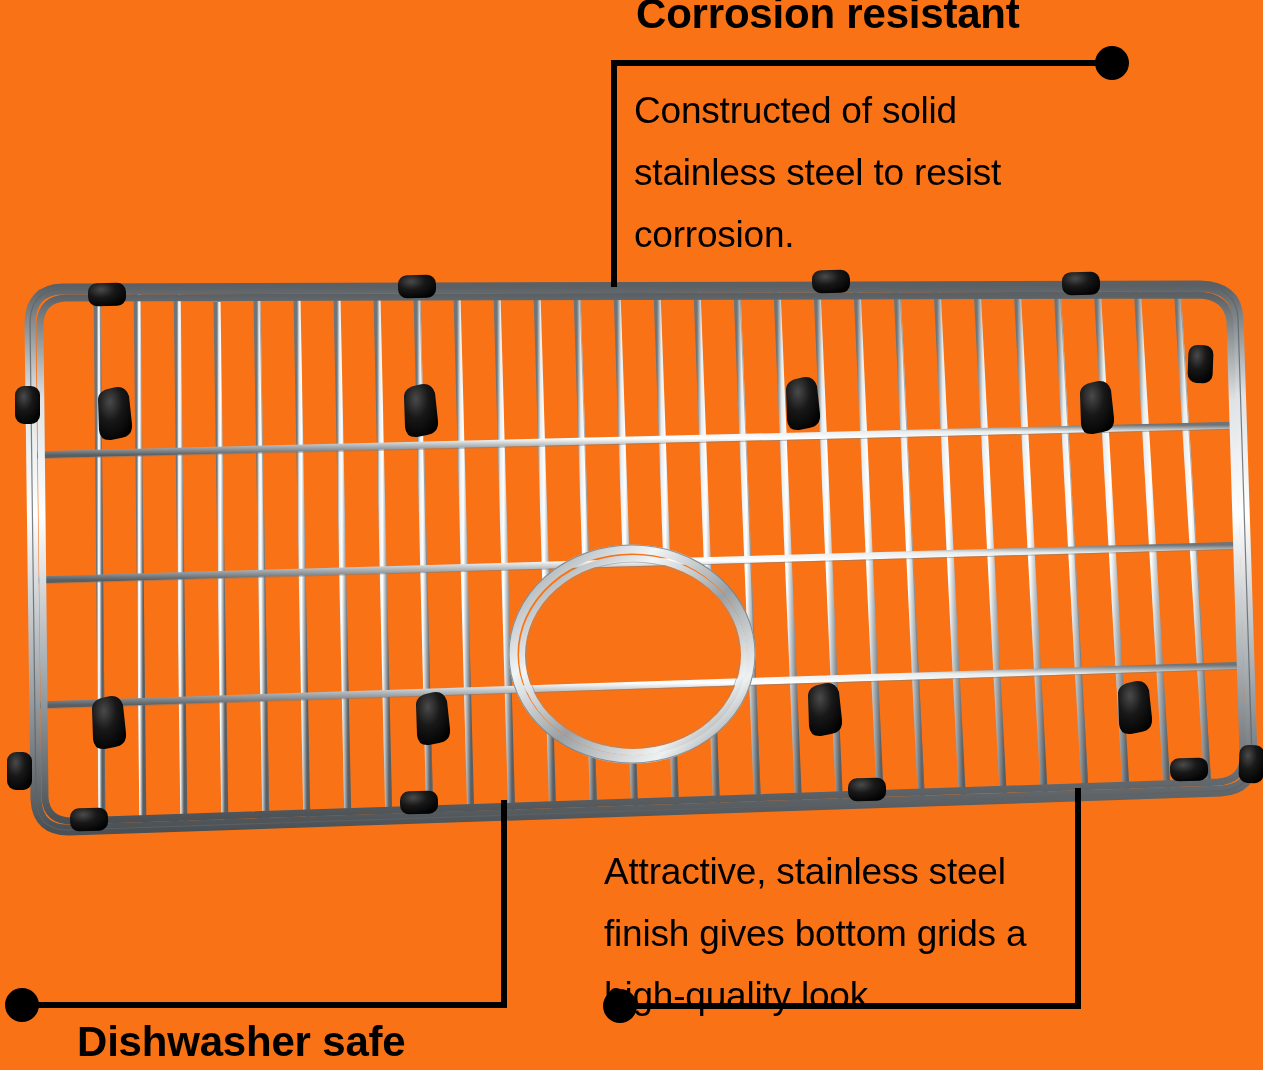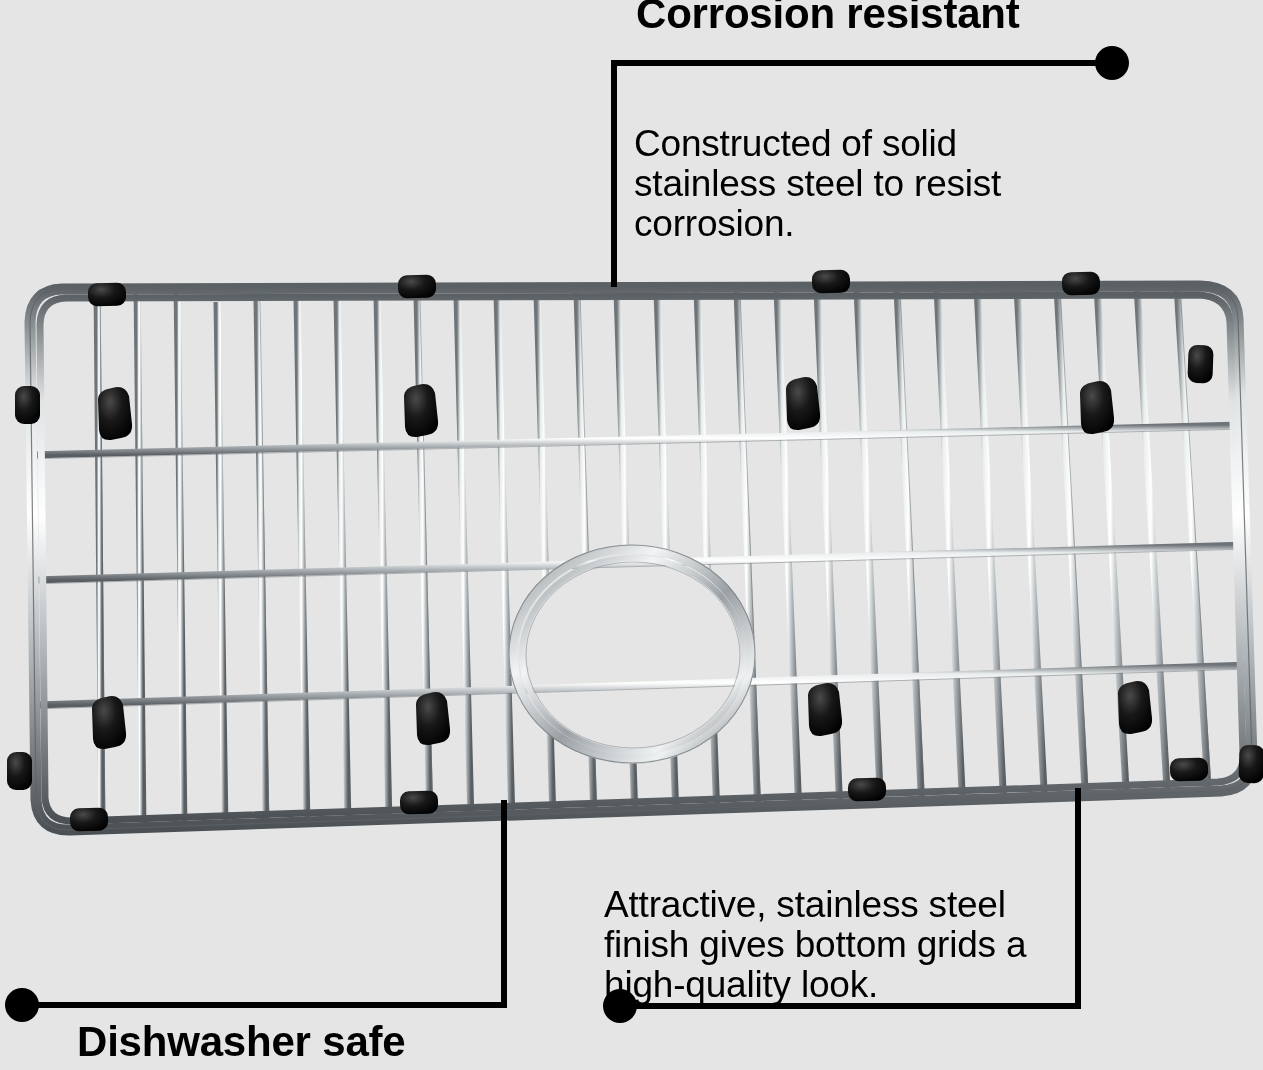--- a/index.html
+++ b/index.html
@@ -4,21 +4,21 @@
 <style>
   html, body {
     margin: 0;
     padding: 0;
     background: #ffffff;
   }
   #page {
     position: relative;
     width: 1263px;
     height: 1070px;
-    background: #e5e5e5;
+    background: #f97316;
     overflow: hidden;
     font-family: "Liberation Sans", sans-serif;
     color: #000000;
   }
 
   
   #product-svg {
     position: absolute;
     left: 0;
     top: 0;
@@ -33,23 +33,22 @@
     font-weight: bold;
     font-size: 42px;
     line-height: 46px;
     letter-spacing: -0.2px;
     white-space: nowrap;
   }
   .callout-body {
     position: absolute;
     font-weight: normal;
     font-size: 37px;
-    line-height: 40px;
+    line-height: 62px;
     letter-spacing: -0.2px;
-    margin-top: 44px;
   }
 
   #heading-corrosion   { left: 636px;  top: -9px;  }
   #body-corrosion      { left: 634px;  top: 80px;  width: 430px; }
 
   #heading-dishwasher  { left: 77px;   top: 1019px; text-align: right; }
   #body-dishwasher     { left: 38px;   top: 890px;  width: 470px; }
 
   #heading-polished    { left: 679px;  top: 1019px; }
   #body-polished       { left: 604px;  top: 841px;  width: 450px; }

